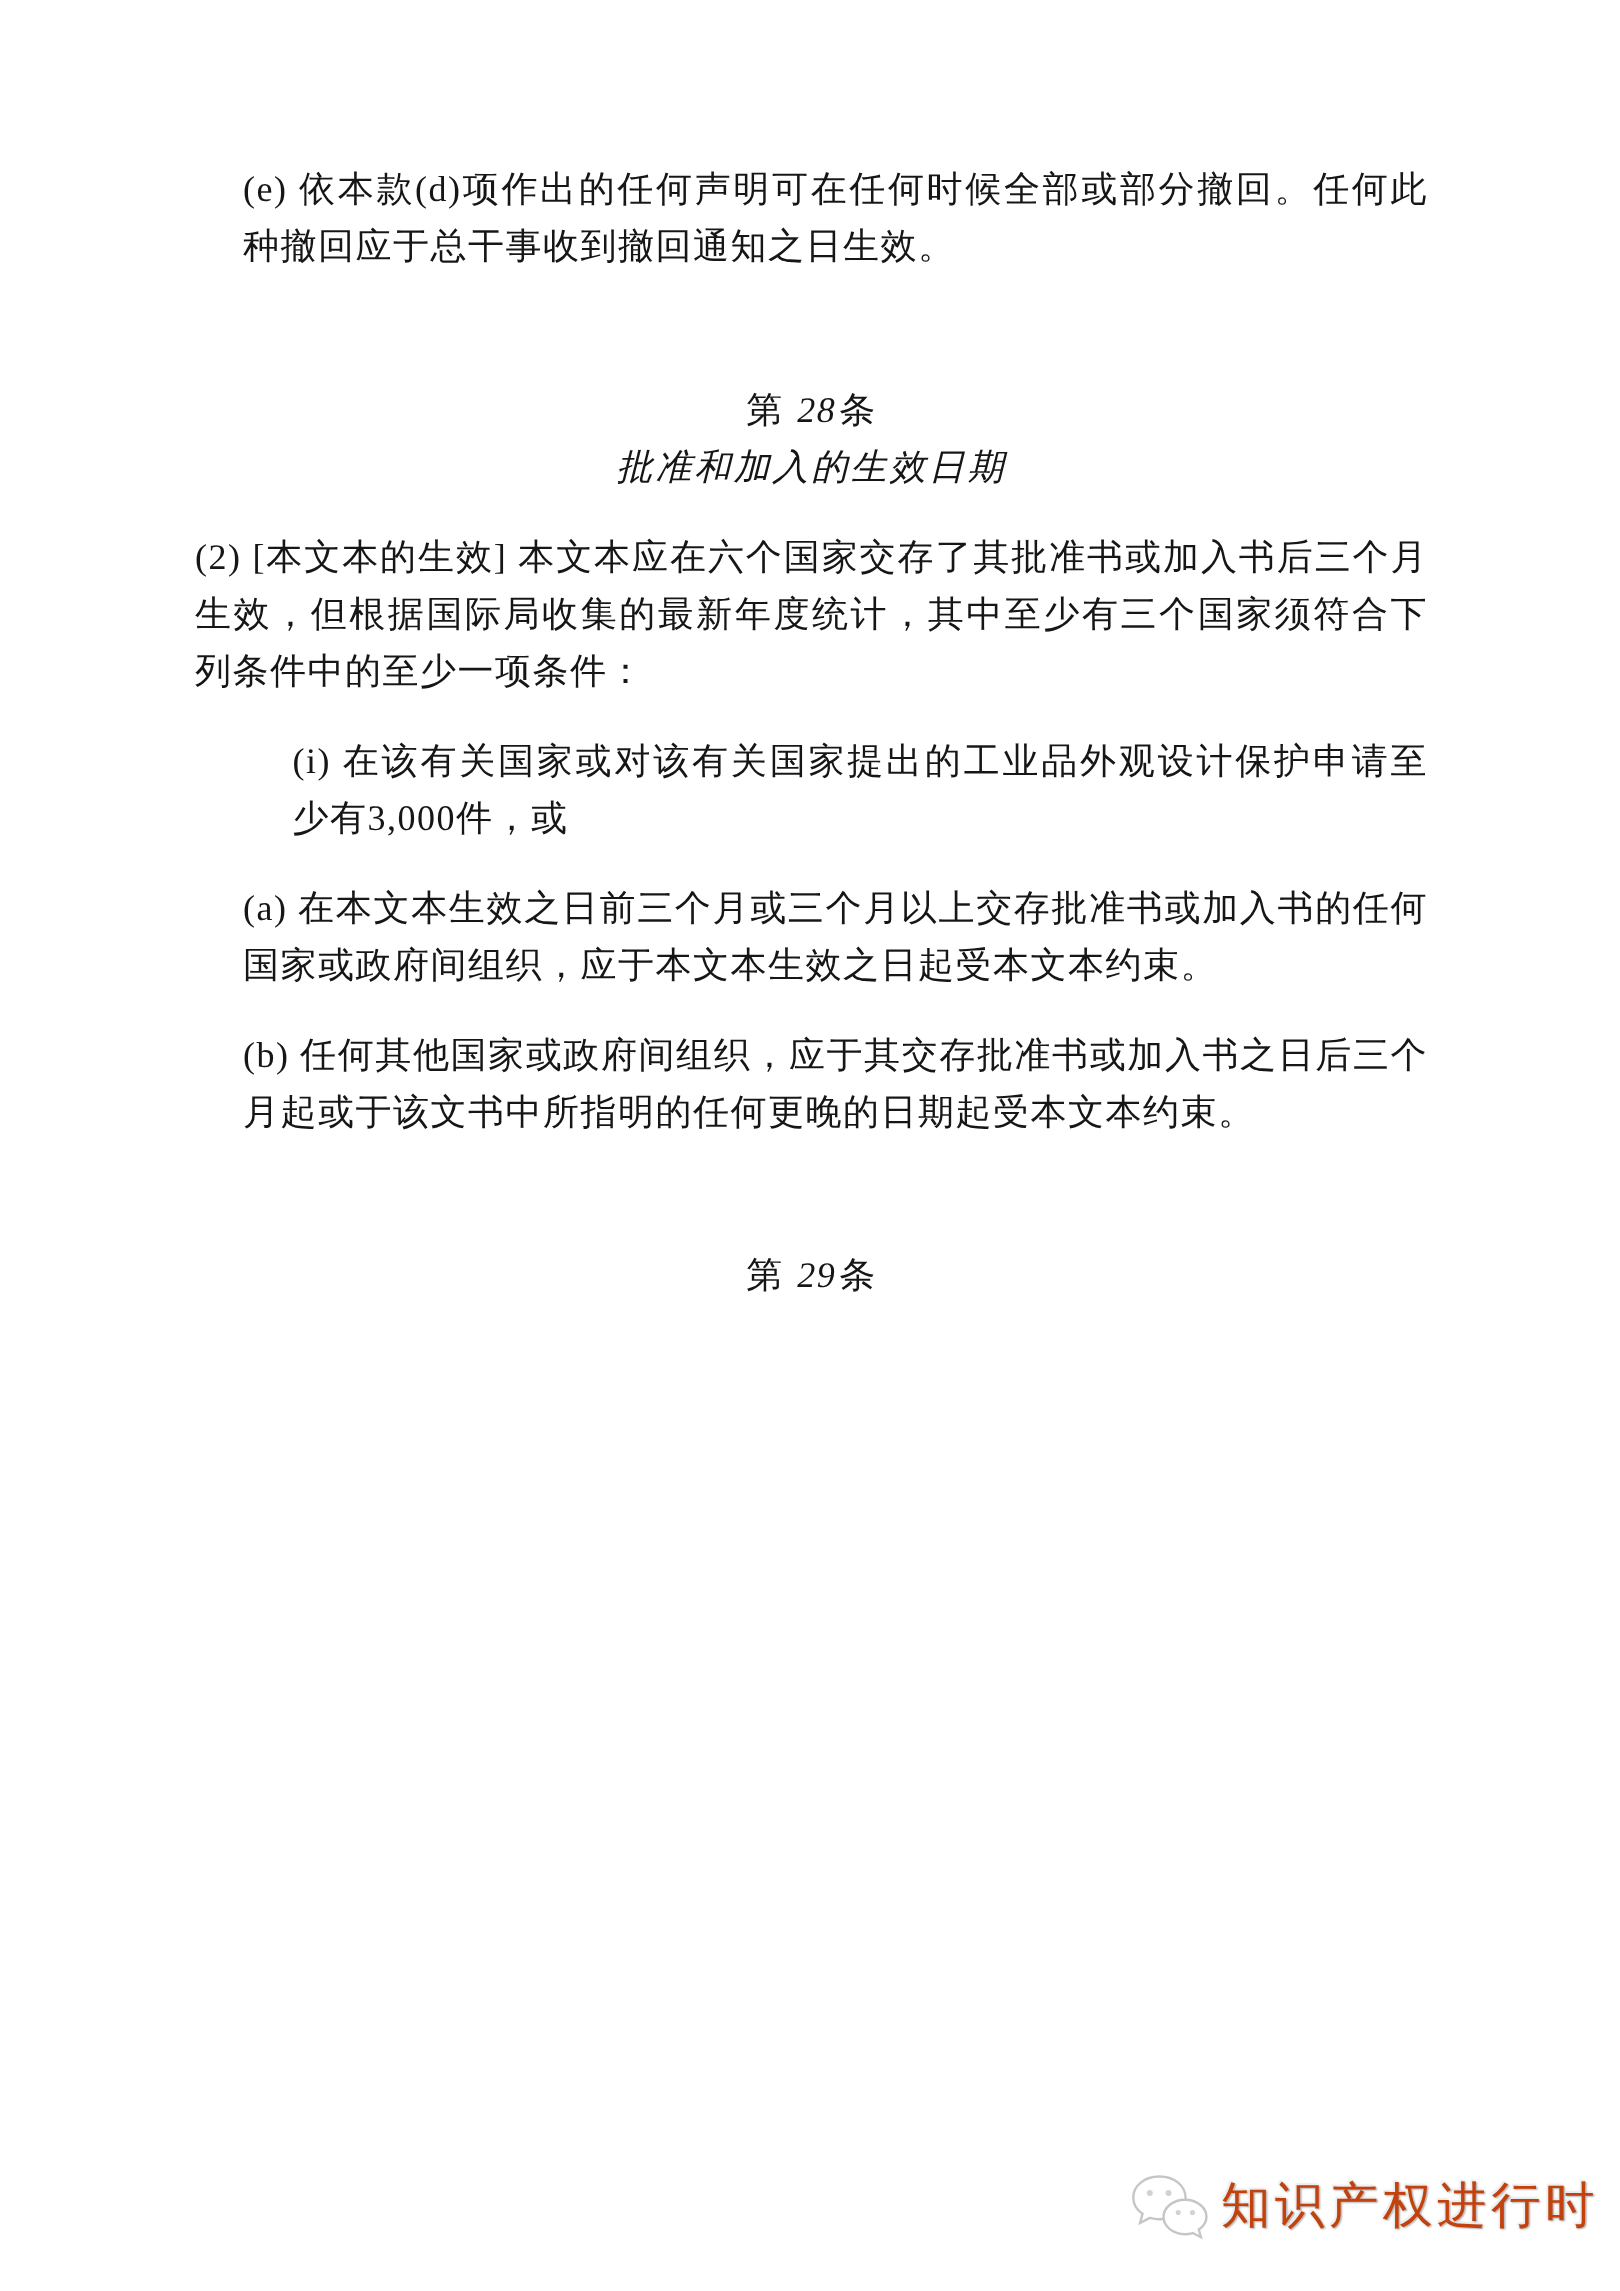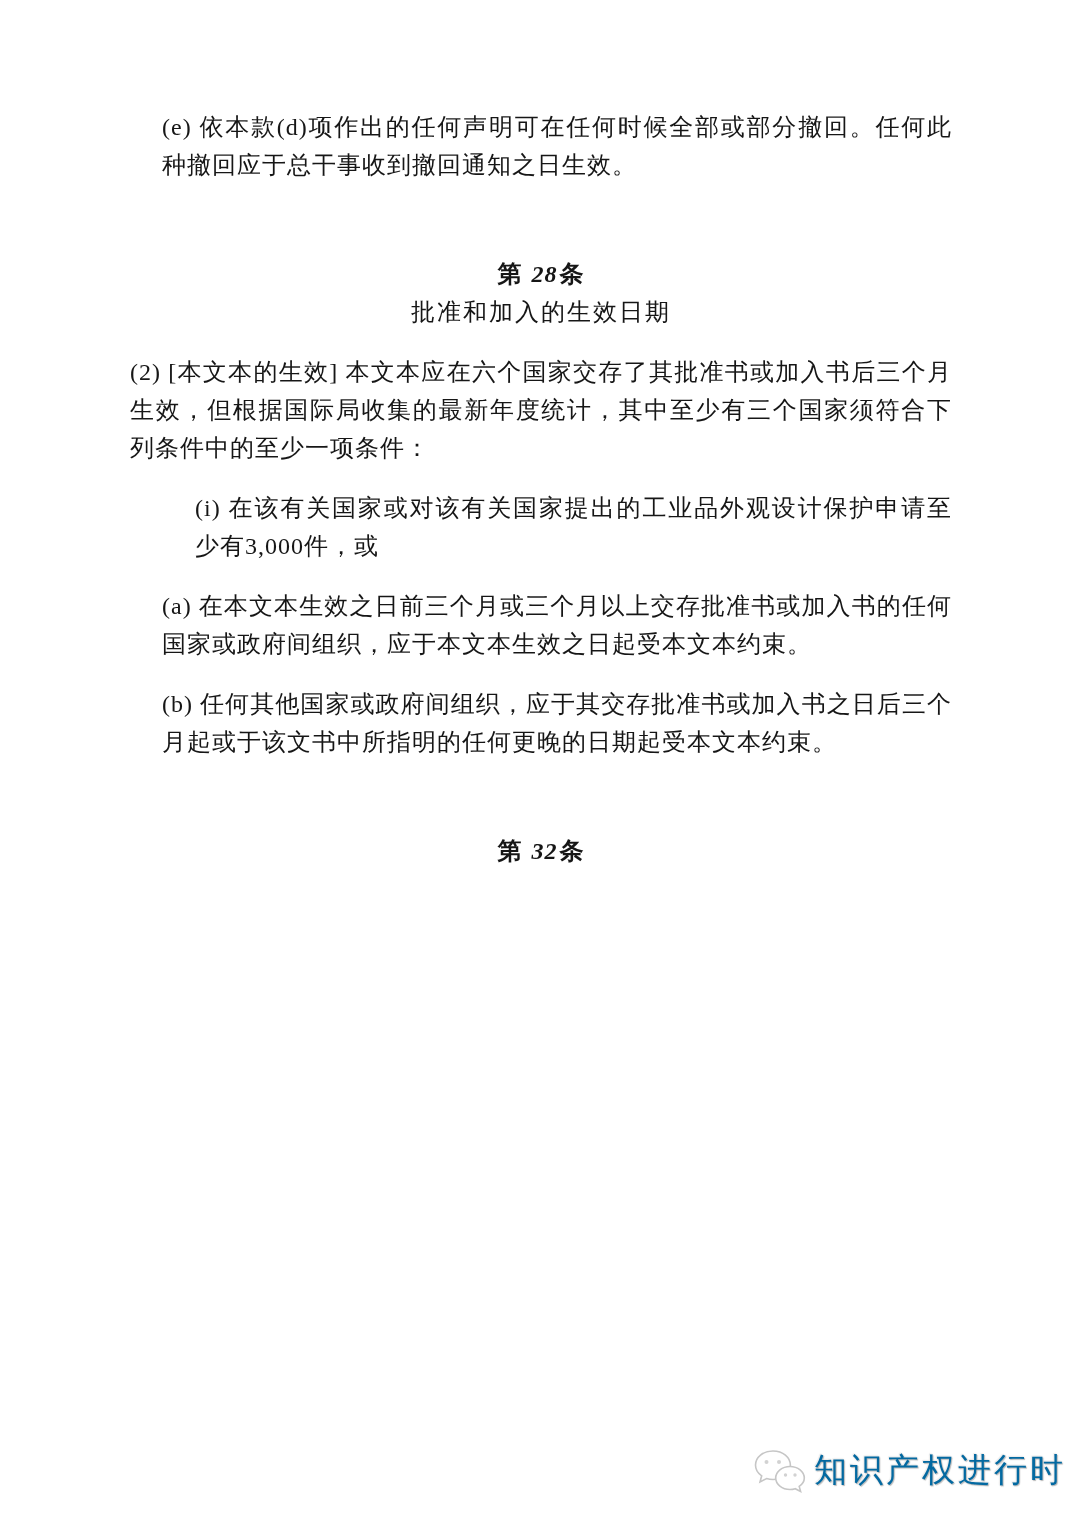--- a/index.html
+++ b/index.html
@@ -23,39 +23,39 @@
     text-align: justify;
   }
   .content p { margin: 0 0 22px 0; }
   .lvl1 { margin-left: 32px !important; }
   .lvl2 { margin-left: 65px !important; }
   .article-heading {
     margin: 71px 0 22px 0;
     text-align: center;
     letter-spacing: 1px;
   }
-  .article-num { line-height: 38px; font-weight: bold; }
+  .article-num { line-height: 38px; }
   .article-num .num {
     font-style: italic;
     font-family: "Liberation Serif", serif;
     padding: 0 2px 0 9px;
   }
-  .article-title { line-height: 38px; letter-spacing: 2px; }
+  .article-title { line-height: 38px; letter-spacing: 2px; font-style: italic; }
   .watermark {
     position: absolute;
     right: 14px;
     bottom: 32px;
     display: flex;
     align-items: center;
     gap: 8px;
   }
   .watermark-label {
     font-size: 33px;
     letter-spacing: 3px;
-    color: #0369a1;
+    color: #c2410c;
     text-shadow: 1px 1px 1px #b9b9b9, -1px -1px 1px #ececec, 0 0 2px #cfcfcf;
     font-family: "Liberation Sans", "DejaVu Sans", sans-serif;
   }
   .wm-icon { display: block; }
 </style>
 </head>
 <body>
 
 <div class="page">
   <div class="content">
@@ -72,21 +72,21 @@
 
     <p class="lvl2">(i) 在该有关国家或对该有关国家提出的工业品外观设计保护申请至少有3,000件，或</p>
 
 
 
     <p class="lvl1">(a) 在本文本生效之日前三个月或三个月以上交存批准书或加入书的任何国家或政府间组织，应于本文本生效之日起受本文本约束。</p>
 
     <p class="lvl1">(b) 任何其他国家或政府间组织，应于其交存批准书或加入书之日后三个月起或于该文书中所指明的任何更晚的日期起受本文本约束。</p>
 
     <div class="article-heading">
-      <div class="article-num"><span>第</span><span class="num">32</span><span>条</span></div>
+      <div class="article-num"><span>第</span><span class="num">29</span><span>条</span></div>
     </div>
 
 
   </div>
 
   <div class="watermark">
     <span>
       <svg class="wm-icon" width="54" height="50" viewBox="0 0 54 50">
         <g fill="#ffffff" stroke="#c6c6c6" stroke-width="1.6">
           <path d="M21 6 C11 6 3.5 12.2 3.5 20 c0 4.4 2.4 8.3 6.2 10.8 L8 37l6.6-3.4 c2 0.6 4.2 0.9 6.4 0.9 9.9 0 17.4-6.3 17.4-14.1 C38.4 12.2 30.9 6 21 6 Z"></path>

